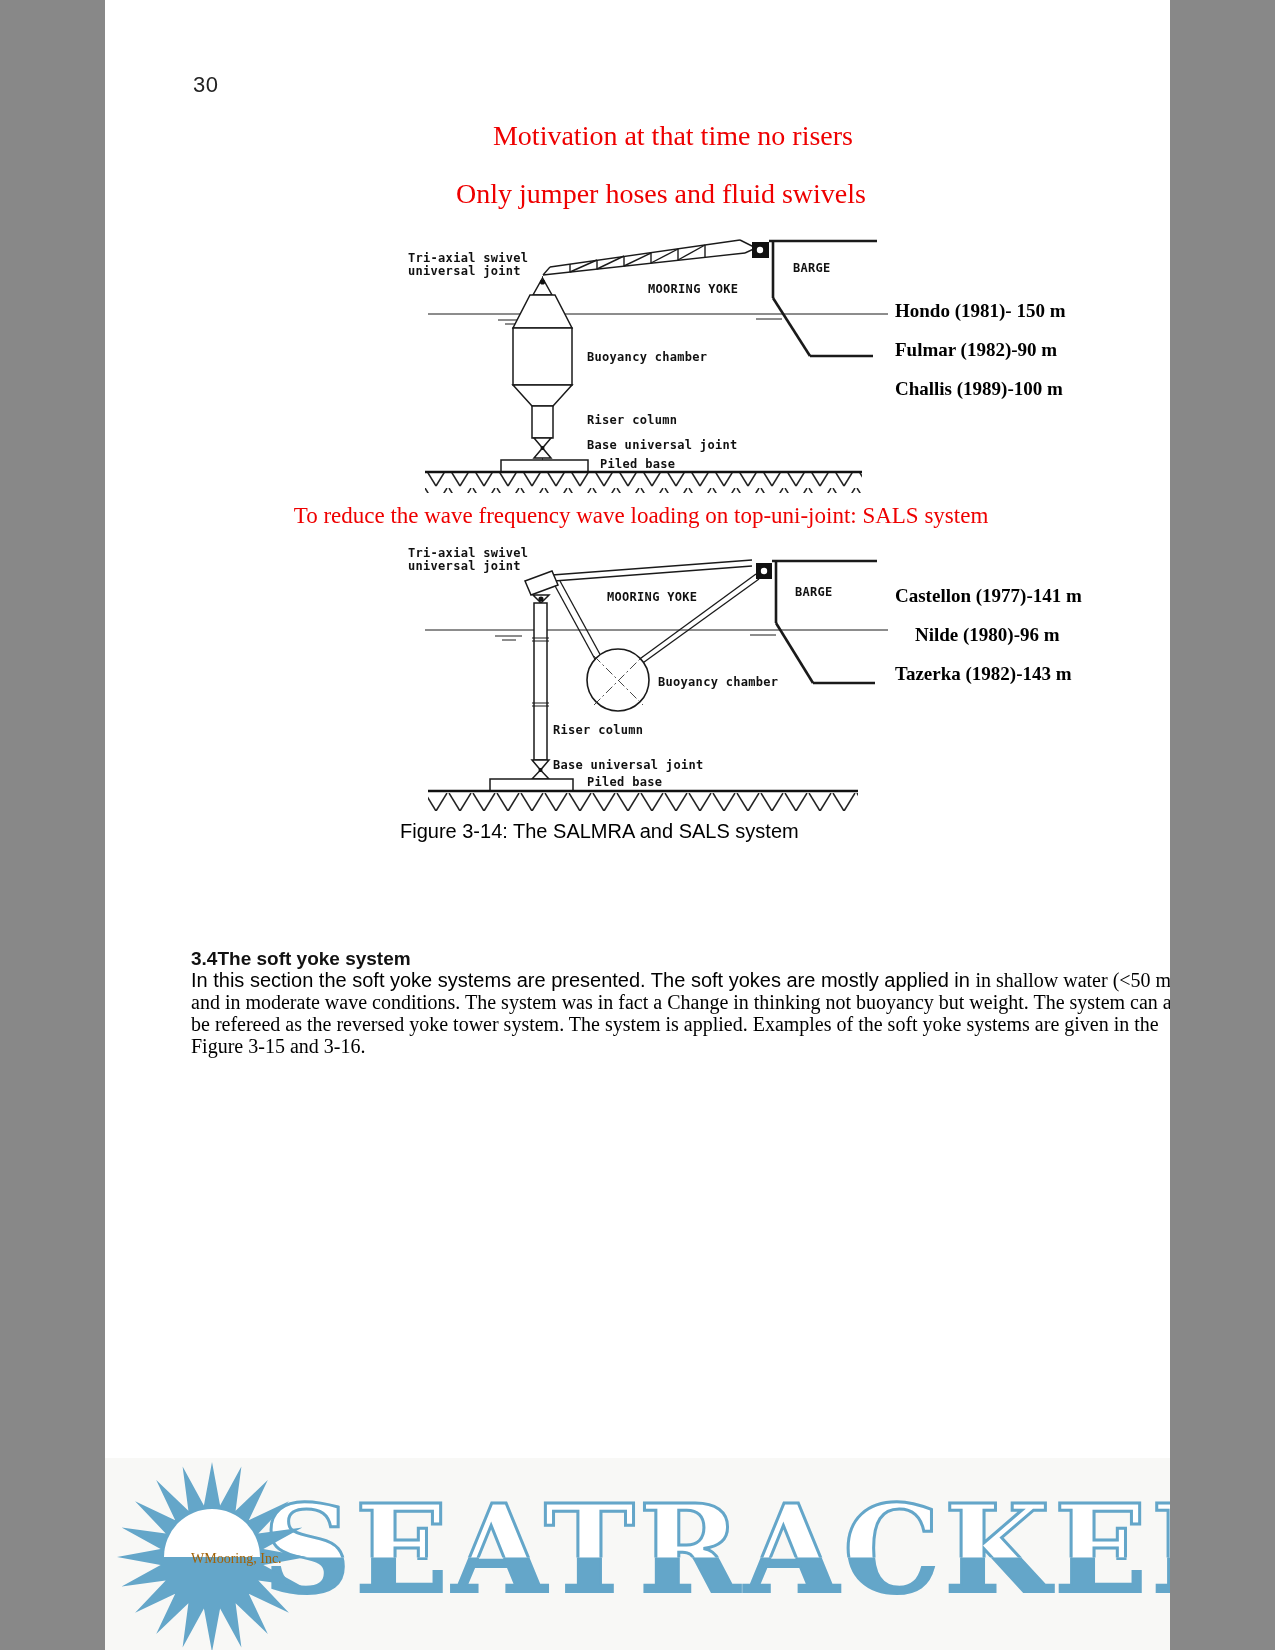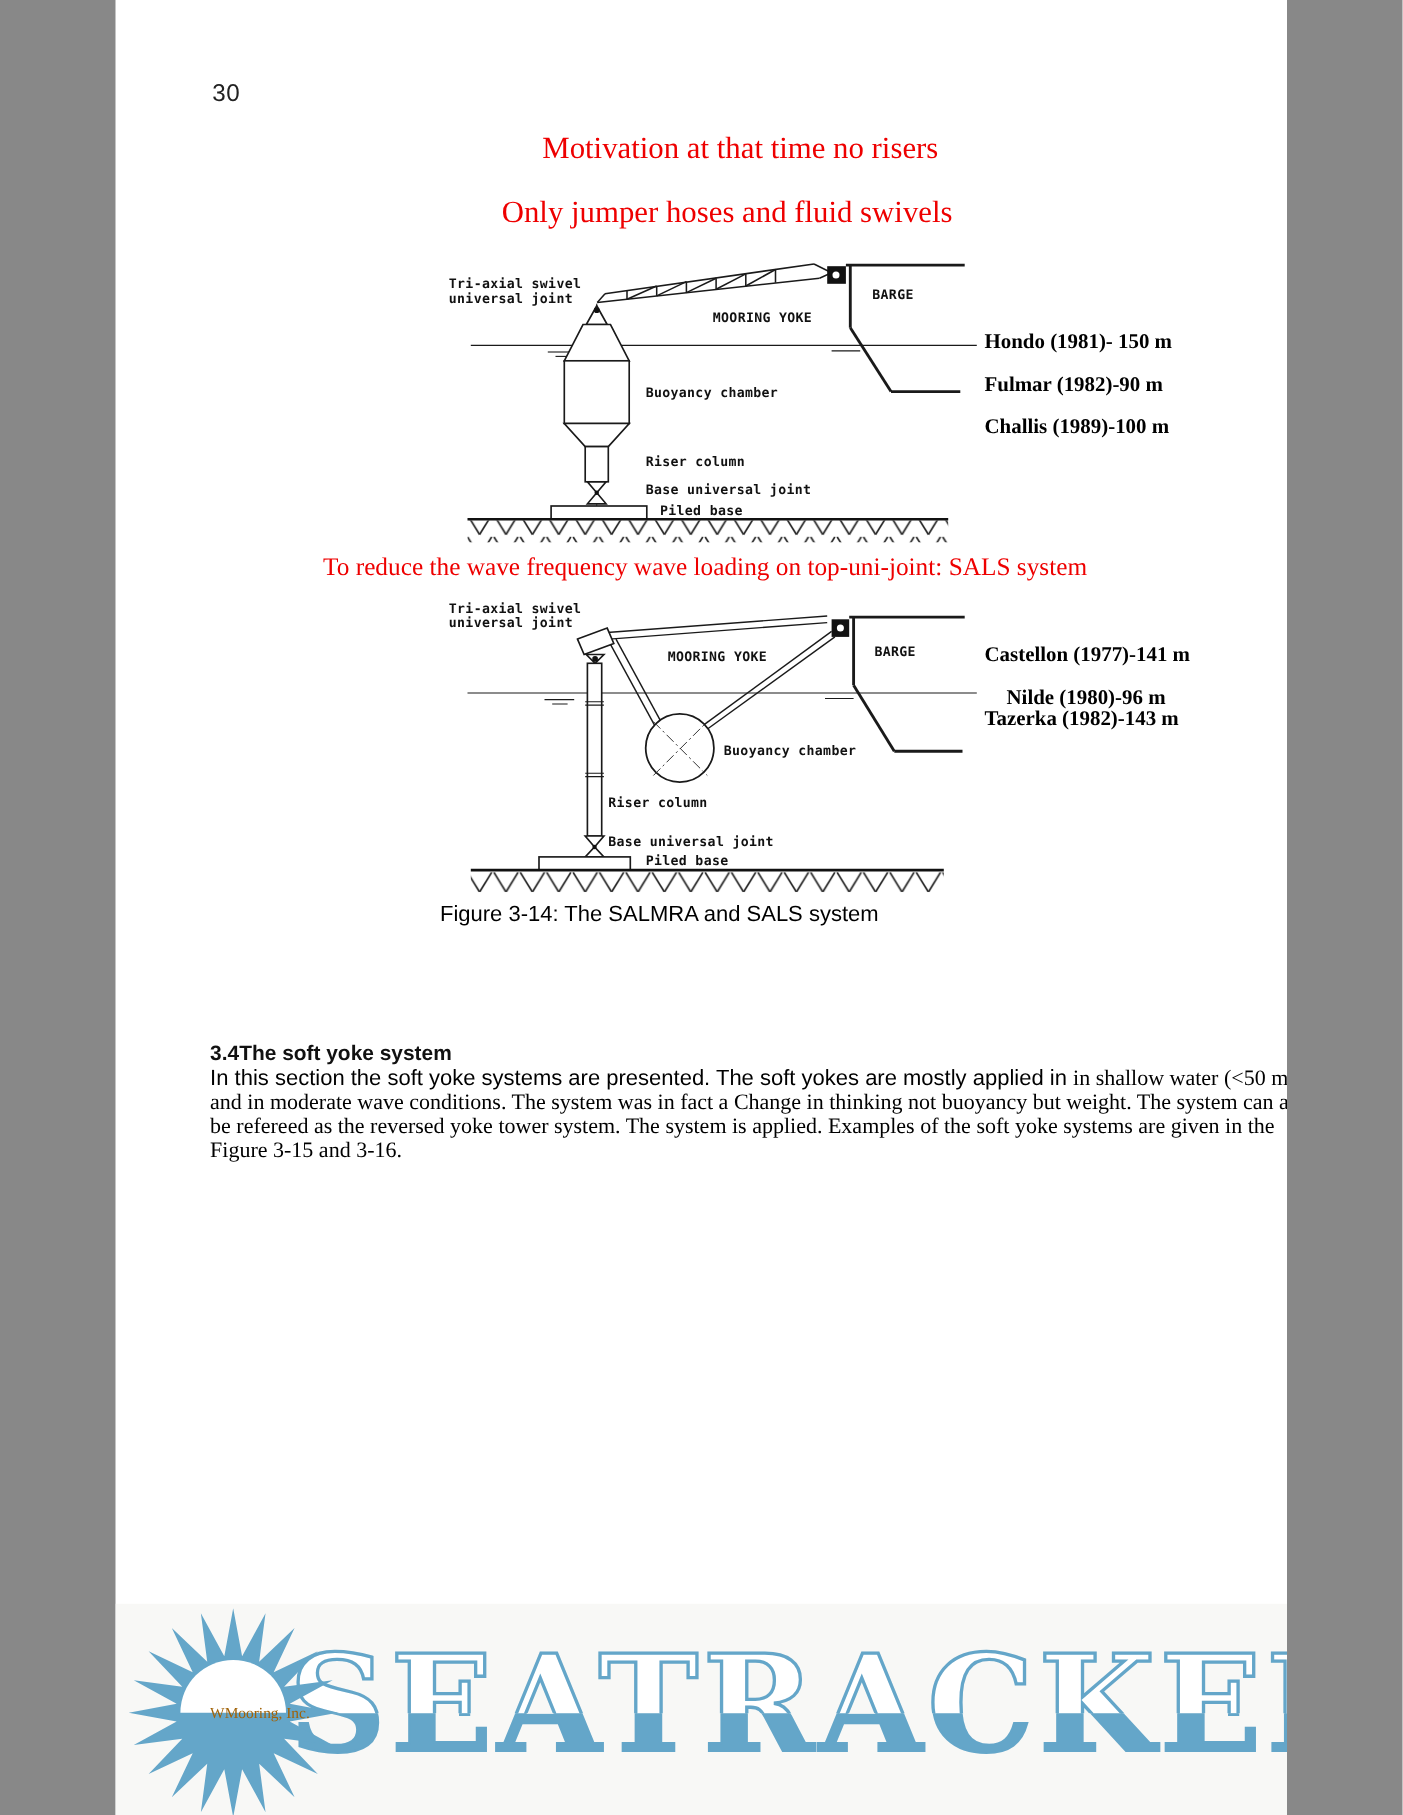--- a/index.html
+++ b/index.html
@@ -199,21 +199,21 @@
     <text class="dlabel" x="207" y="68">MOORING YOKE</text>
     <text class="dlabel" x="395" y="63">BARGE</text>
     <text class="dlabel" x="258" y="153">Buoyancy chamber</text>
     <text class="dlabel" x="153" y="201">Riser column</text>
     <text class="dlabel" x="153" y="236">Base universal joint</text>
     <text class="dlabel" x="187" y="253">Piled base</text>
   </svg>
 
   <div class="abs field-label" style="left:790px;top:585px;">Castellon (1977)-141 m</div>
   <div class="abs field-label" style="left:790px;top:624px;margin-left:20px;">Nilde (1980)-96 m</div>
-  <div class="abs field-label" style="left:790px;top:643px;">Tazerka (1982)-143 m</div>
+  <div class="abs field-label" style="left:790px;top:663px;">Tazerka (1982)-143 m</div>
 
   <div class="abs caption">Figure 3-14: The SALMRA and SALS system</div>
 
   <div class="abs sec-head">
     <span>3.4</span>
     <span>The soft yoke system</span>
   </div>
   <div class="abs body-text">
     <span class="sans">In this section the soft yoke systems are presented. The soft yokes are mostly applied in </span><span class="serif">in shallow water (&lt;50 m) and in moderate wave conditions. The system was in fact a Change in thinking not buoyancy but weight. The system can also be refereed as the reversed yoke tower system. The system is applied. Examples of the soft yoke systems are given in the Figure 3-15 and 3-16.</span>
   </div>

